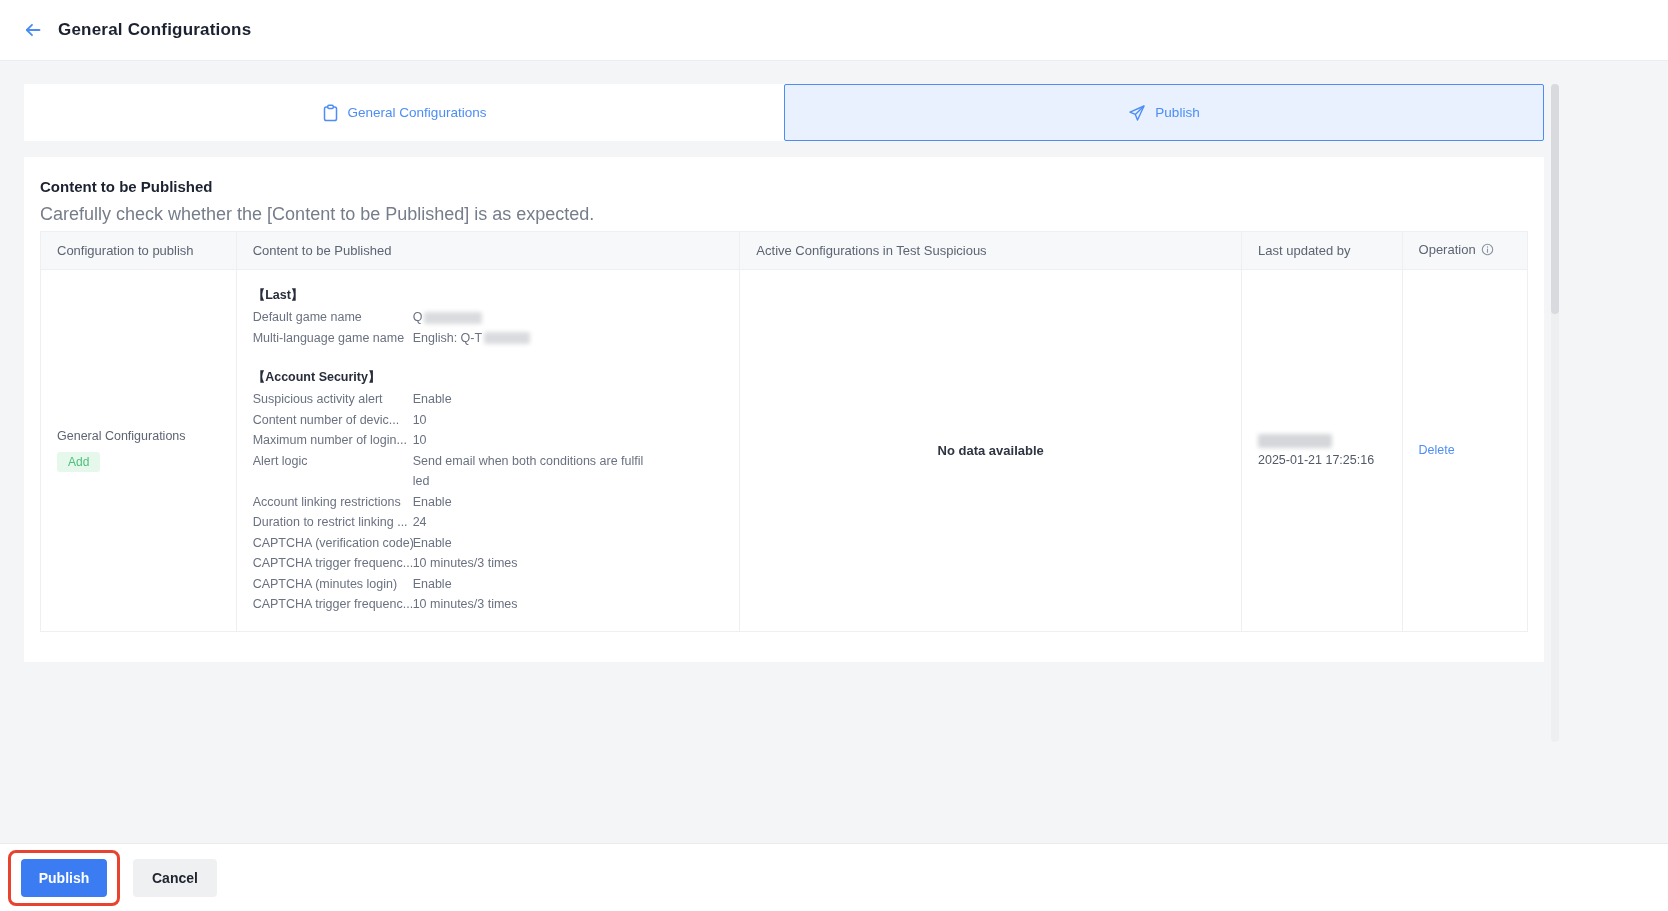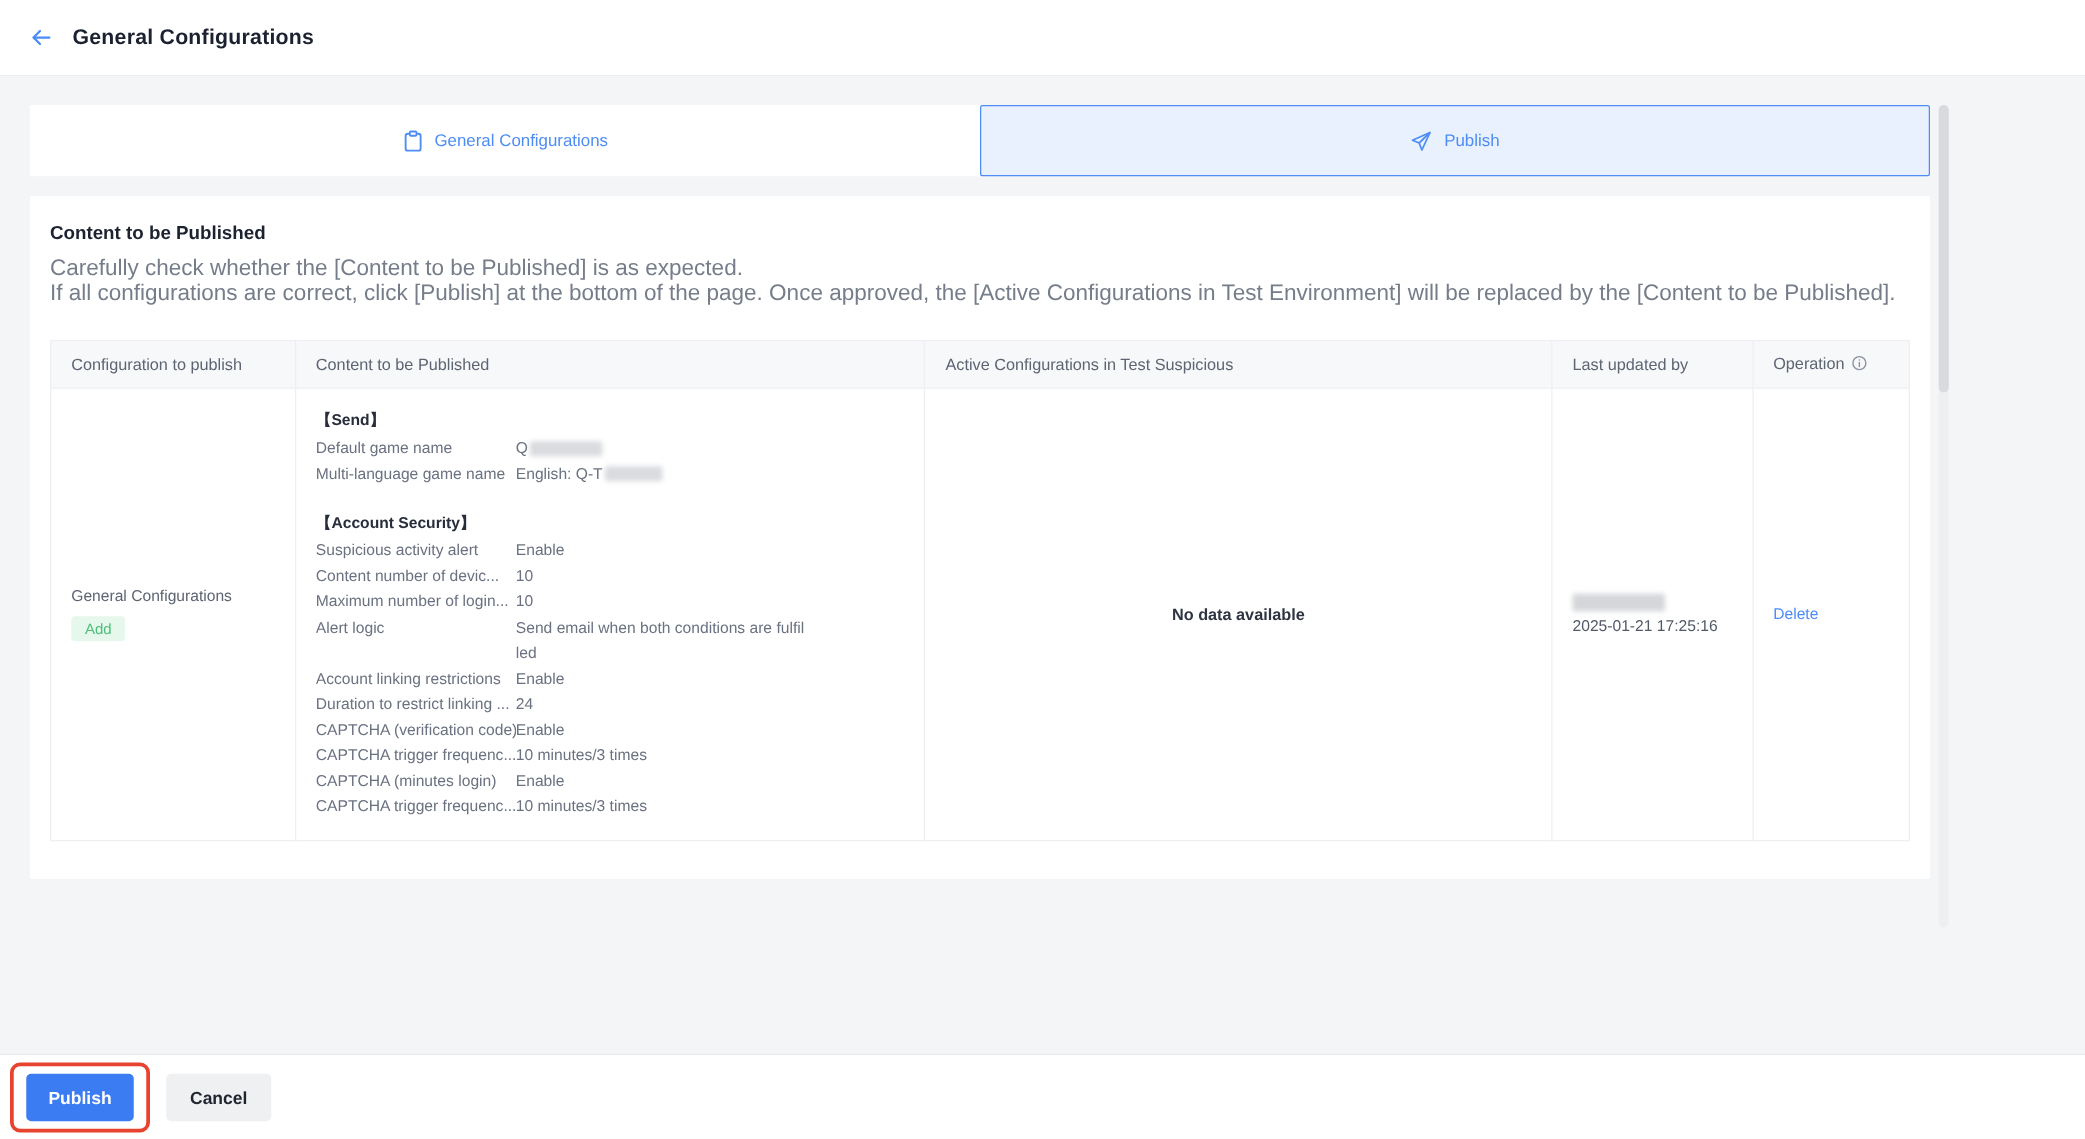--- a/index.html
+++ b/index.html
@@ -32,21 +32,21 @@
   }
   .tab.active { background:#e8f1fd; border:1px solid #4e8df6; border-radius:2px; }
   .tab .t-icon { display:flex; align-items:center; color:#4d8df5; }
 
   
   .card { margin-top:16px; background:#fff; padding:21px 16px 30px 16px; }
   .section-title { font-size:15px; font-weight:bold; color:#1c2230; }
   .section-desc { margin-top:9px; font-size:18px; color:#767d8a; line-height:20px; }
 
   
-  table.pub-table { width:100%; border-collapse:collapse; table-layout:fixed; margin-top:28px; }
+  table.pub-table { width:100%; border-collapse:collapse; table-layout:fixed; margin-top:7px; }
   .pub-table th, .pub-table td { border:1px solid #edeff2; }
   .pub-table thead th {
     background:#f7f8fa; font-weight:normal; text-align:left;
     color:#5d6472; font-size:13px; padding:10px 16px; height:37px;
   }
   .pub-table thead th .info-icon { margin-left:5px; color:#8b92a0; vertical-align:-2px; }
   .pub-table tbody td { vertical-align:middle; font-size:12.5px; color:#6a7180; }
   .col-config { width:195px; } .col-content { width:502px; } .col-active { width:500px; }
   .col-updated { width:160px; } .col-op { width:125px; }
 
@@ -136,21 +136,20 @@
         </svg>
       </span>
       <span>Publish</span>
     </div>
   </div>
 
   <div class="card">
     <div class="section-title">Content to be Published</div>
     <div class="section-desc">
       <p>Carefully check whether the [Content to be Published] is as expected.</p>
-      <p>If all configurations are correct, click [Publish] at the bottom of the page. Once approved, the [Active Configurations in Test Environment] will be replaced by the [Content to be Published].</p>
     </div>
 
     <table class="pub-table">
       <colgroup>
         <col class="col-config">
           <col class="col-content">
           <col class="col-active">
           <col class="col-updated">
           <col class="col-op">
       </colgroup>
@@ -170,21 +169,21 @@
         </tr>
       </thead>
       <tbody>
         <tr>
           <td class="cell-config">
             <div class="config-name">General Configurations</div>
             <span class="add-badge">Add</span>
           </td>
           <td class="cell-content">
               <div class="kv-group">
-                <div class="kv-heading">【Send】</div>
+                <div class="kv-heading">【Last】</div>
                 <div class="kv-row">
                   <div class="kv-label">Default game name</div>
                   <div class="kv-value">Q<span class="redact redact-sm"></span></div>
                 </div>
                 <div class="kv-row">
                   <div class="kv-label">Multi-language game name</div>
                   <div class="kv-value">English: Q-T<span class="redact redact-xs"></span></div>
                 </div>
               </div>
               <div class="kv-group">

